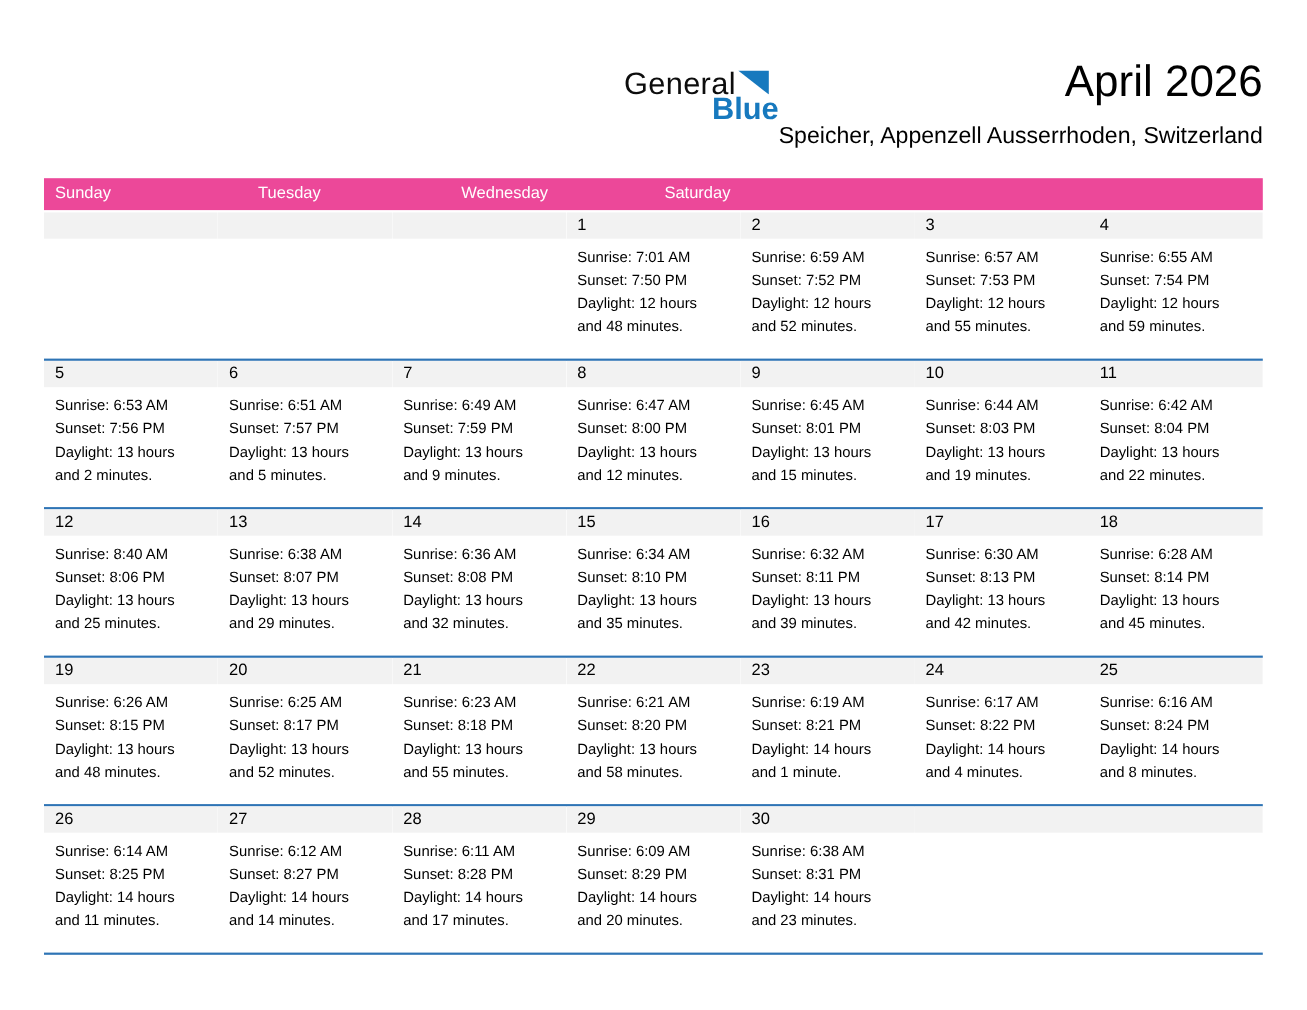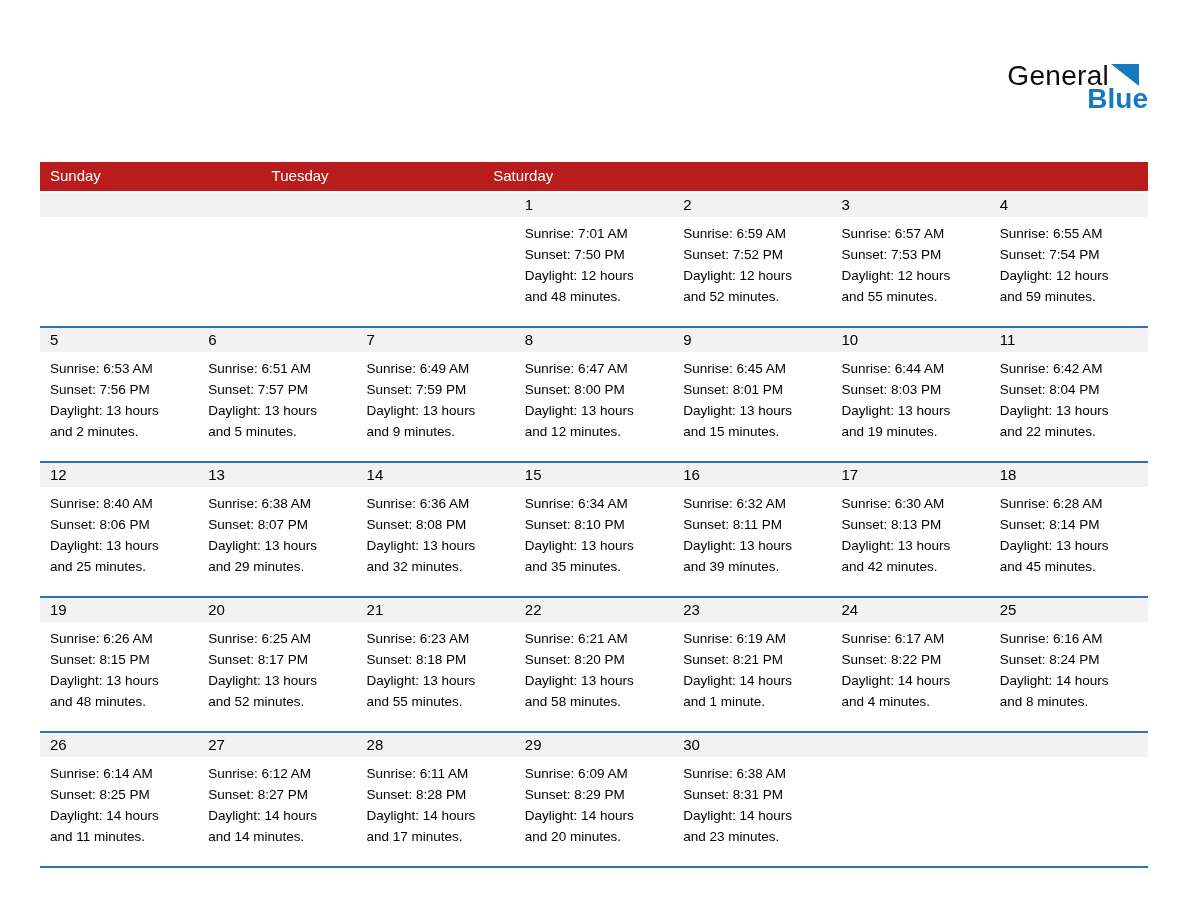--- a/index.html
+++ b/index.html
@@ -37,22 +37,22 @@
     margin-top: -9px;
   }
   .titles { text-align: right; }
   .month-title { font-size: 40px; color: #000; line-height: 1.1; }
   .location-subtitle { font-size: 21px; color: #000; margin-top: 16px; }
 
   
   .calendar { margin-top: 2px; }
   .weekday-row {
     display: grid;
-    grid-template-columns: repeat(5, 1fr);
-    background: #b91c1c;
+    grid-template-columns: repeat(6, 1fr);
+    background: #ec4899;
     margin-bottom: 2px;
   }
   .wd {
     color: #ffffff;
     font-size: 15px;
     padding: 5px 8px 7px 10px;
     white-space: nowrap;
     overflow: hidden;
   }
   .week-row {
@@ -84,27 +84,32 @@
   <div class="top">
     <div class="logo">
       <div class="logo-line1">
         <span class="logo-general">General</span>
         <svg class="logo-flag" width="28" height="22" viewBox="0 0 28 22">
             <polygon points="0,0 28,0 28,22" fill="#1779be"></polygon>
           </svg>
       </div>
       <div class="logo-blue">Blue</div>
     </div>
+    <div class="titles">
+      <div class="month-title">April 2026</div>
+      <div class="location-subtitle">Speicher, Appenzell Ausserrhoden, Switzerland</div>
+    </div>
   </div>
 
   <div class="calendar">
 
     <div class="weekday-row">
       <div class="wd">Sunday</div>
       <div class="wd">Tuesday</div>
+      <div class="wd">Wednesday</div>
       <div class="wd">Saturday</div>
     </div>
 
     <div class="week-row">
       <div class="cell">
           <div class="daynum"></div>
           <div class="info"></div>
         </div>
       <div class="cell">
           <div class="daynum"></div>

